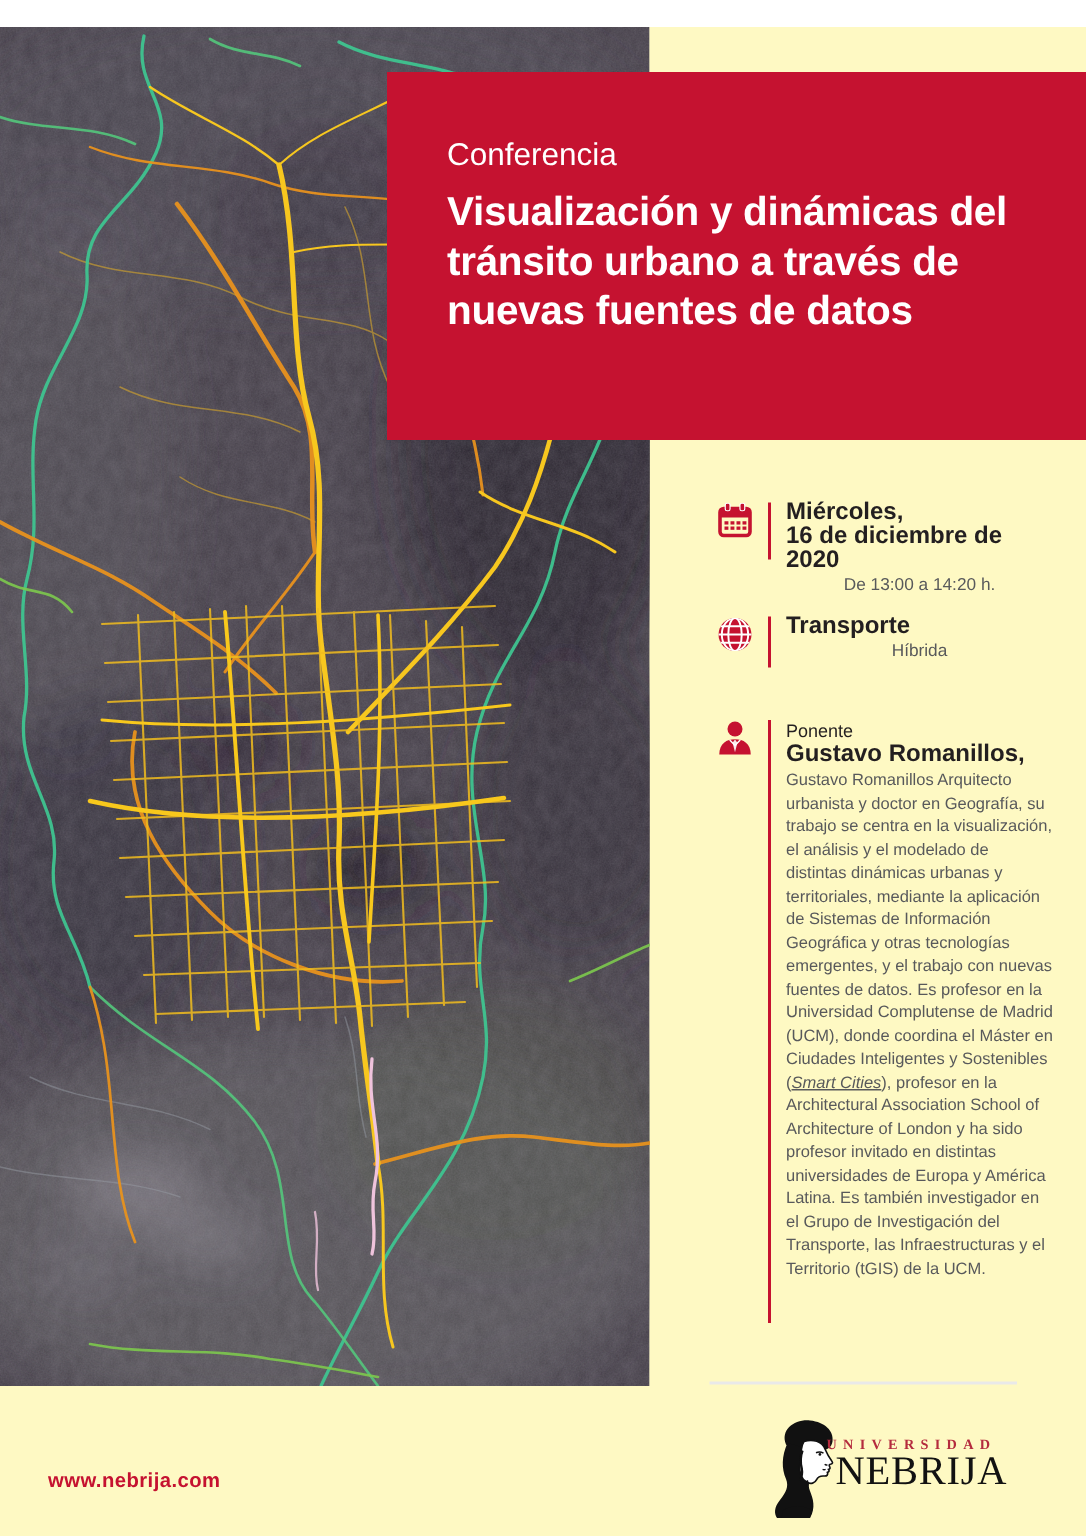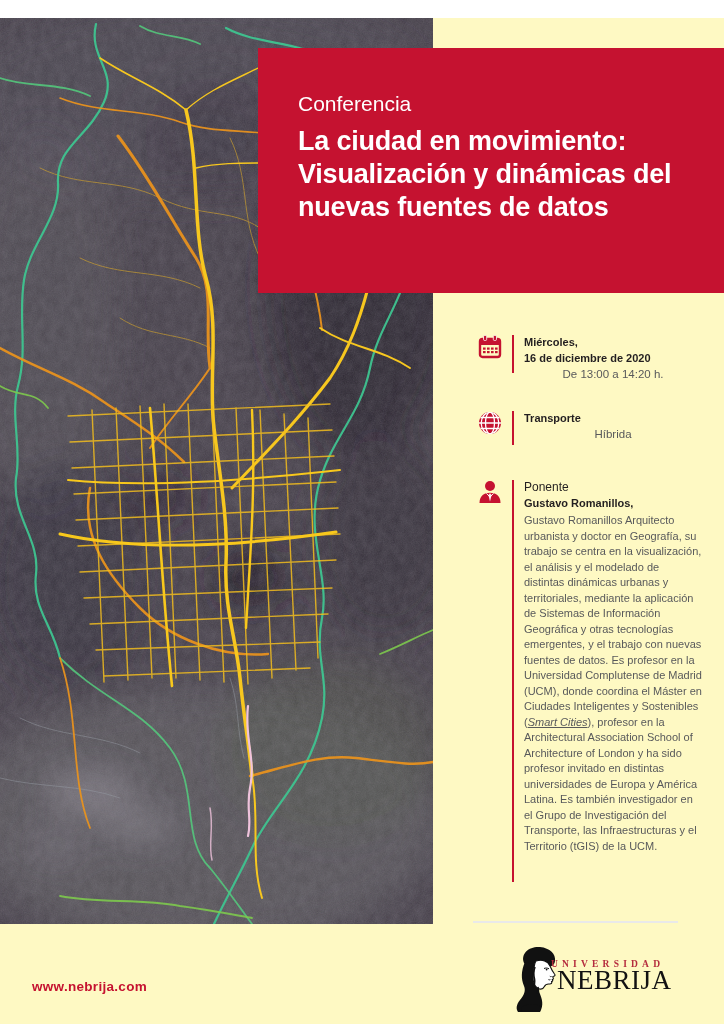--- a/index.html
+++ b/index.html
@@ -16,21 +16,21 @@
     position:absolute;left:258px;top:30px;width:466px;height:245px;
     box-sizing:border-box;padding:44px 0 0 40px;
   }
   .banner .kicker{color:#fff;font-size:21px;font-weight:400;line-height:24px;margin-bottom:9px;}
   .banner .title-line{color:#fff;font-size:27px;font-weight:700;line-height:33px;letter-spacing:-0.2px;}
   
   .detail-block{position:absolute;left:478px;}
   .d-icon{position:absolute;left:0;top:1px;width:24px;height:24px;}
   .d-rule{position:absolute;left:34px;top:1px;width:2px;background:#c51230;}
   .d-text{position:absolute;left:46px;top:0;width:178px;}
-  .t-bold{font-size:11px;font-weight:700;color:#231f20;line-height:16px;}
+  .t-bold{font-size:16px;font-weight:700;color:#231f20;line-height:16px;}
   .t-reg{font-size:11.5px;font-weight:400;color:#58595b;line-height:16px;text-align:center;}
   .t-label{font-size:12px;font-weight:400;color:#231f20;line-height:16px;}
   .bio{font-size:11px;font-weight:400;color:#58595b;line-height:15.5px;margin-top:2px;}
   .bio i{font-style:italic;text-decoration:underline;}
   
   .site-link{position:absolute;left:32px;top:961px;font-size:13.5px;font-weight:700;color:#c51230;letter-spacing:0.3px;text-decoration:none;}
   .divider{position:absolute;left:473px;top:903px;width:205px;height:2px;background:#e9e9e9;}
   .logo{position:absolute;left:512px;top:924px;width:180px;height:72px;}
   .logo-head{position:absolute;left:2px;top:3px;}
   .logo-univ{position:absolute;left:39px;top:17px;font-family:"Liberation Serif", serif;font-size:9.5px;letter-spacing:4.2px;color:#b42b3e;font-weight:600;}
@@ -160,22 +160,22 @@
         <g stroke="#efc3dc">
           <path stroke-width="2.2" d="M248,688 C244,720 256,740 250,770 C246,790 252,802 248,818"></path>
           <path stroke-width="1.5" opacity="0.8" d="M210,790 C214,810 208,826 212,842"></path>
         </g>
       </g>
     </svg>
   </div>
 
   <div class="banner" style="background:#c51230">
     <div class="kicker">Conferencia</div>
-    <div class="title-line">La ciudad en movimiento:</div>
     <div class="title-line">Visualización y dinámicas del</div>
+    <div class="title-line">tránsito urbano a través de</div>
     <div class="title-line">nuevas fuentes de datos</div>
   </div>
 
   <div class="detail-block" style="top:316px">
     <span class="d-icon">
       <svg width="24" height="24" viewBox="0 0 24 24">
         <rect x="2" y="4" width="20" height="18" rx="2.5" fill="none" stroke="#c51230" stroke-width="2.4"></rect>
         <rect x="2" y="4" width="20" height="6" fill="#c51230"></rect>
         <rect x="5.5" y="0.5" width="3.2" height="5" rx="1.2" fill="#c51230" stroke="#fff" stroke-width="0.8"></rect>
         <rect x="15.3" y="0.5" width="3.2" height="5" rx="1.2" fill="#c51230" stroke="#fff" stroke-width="0.8"></rect>

